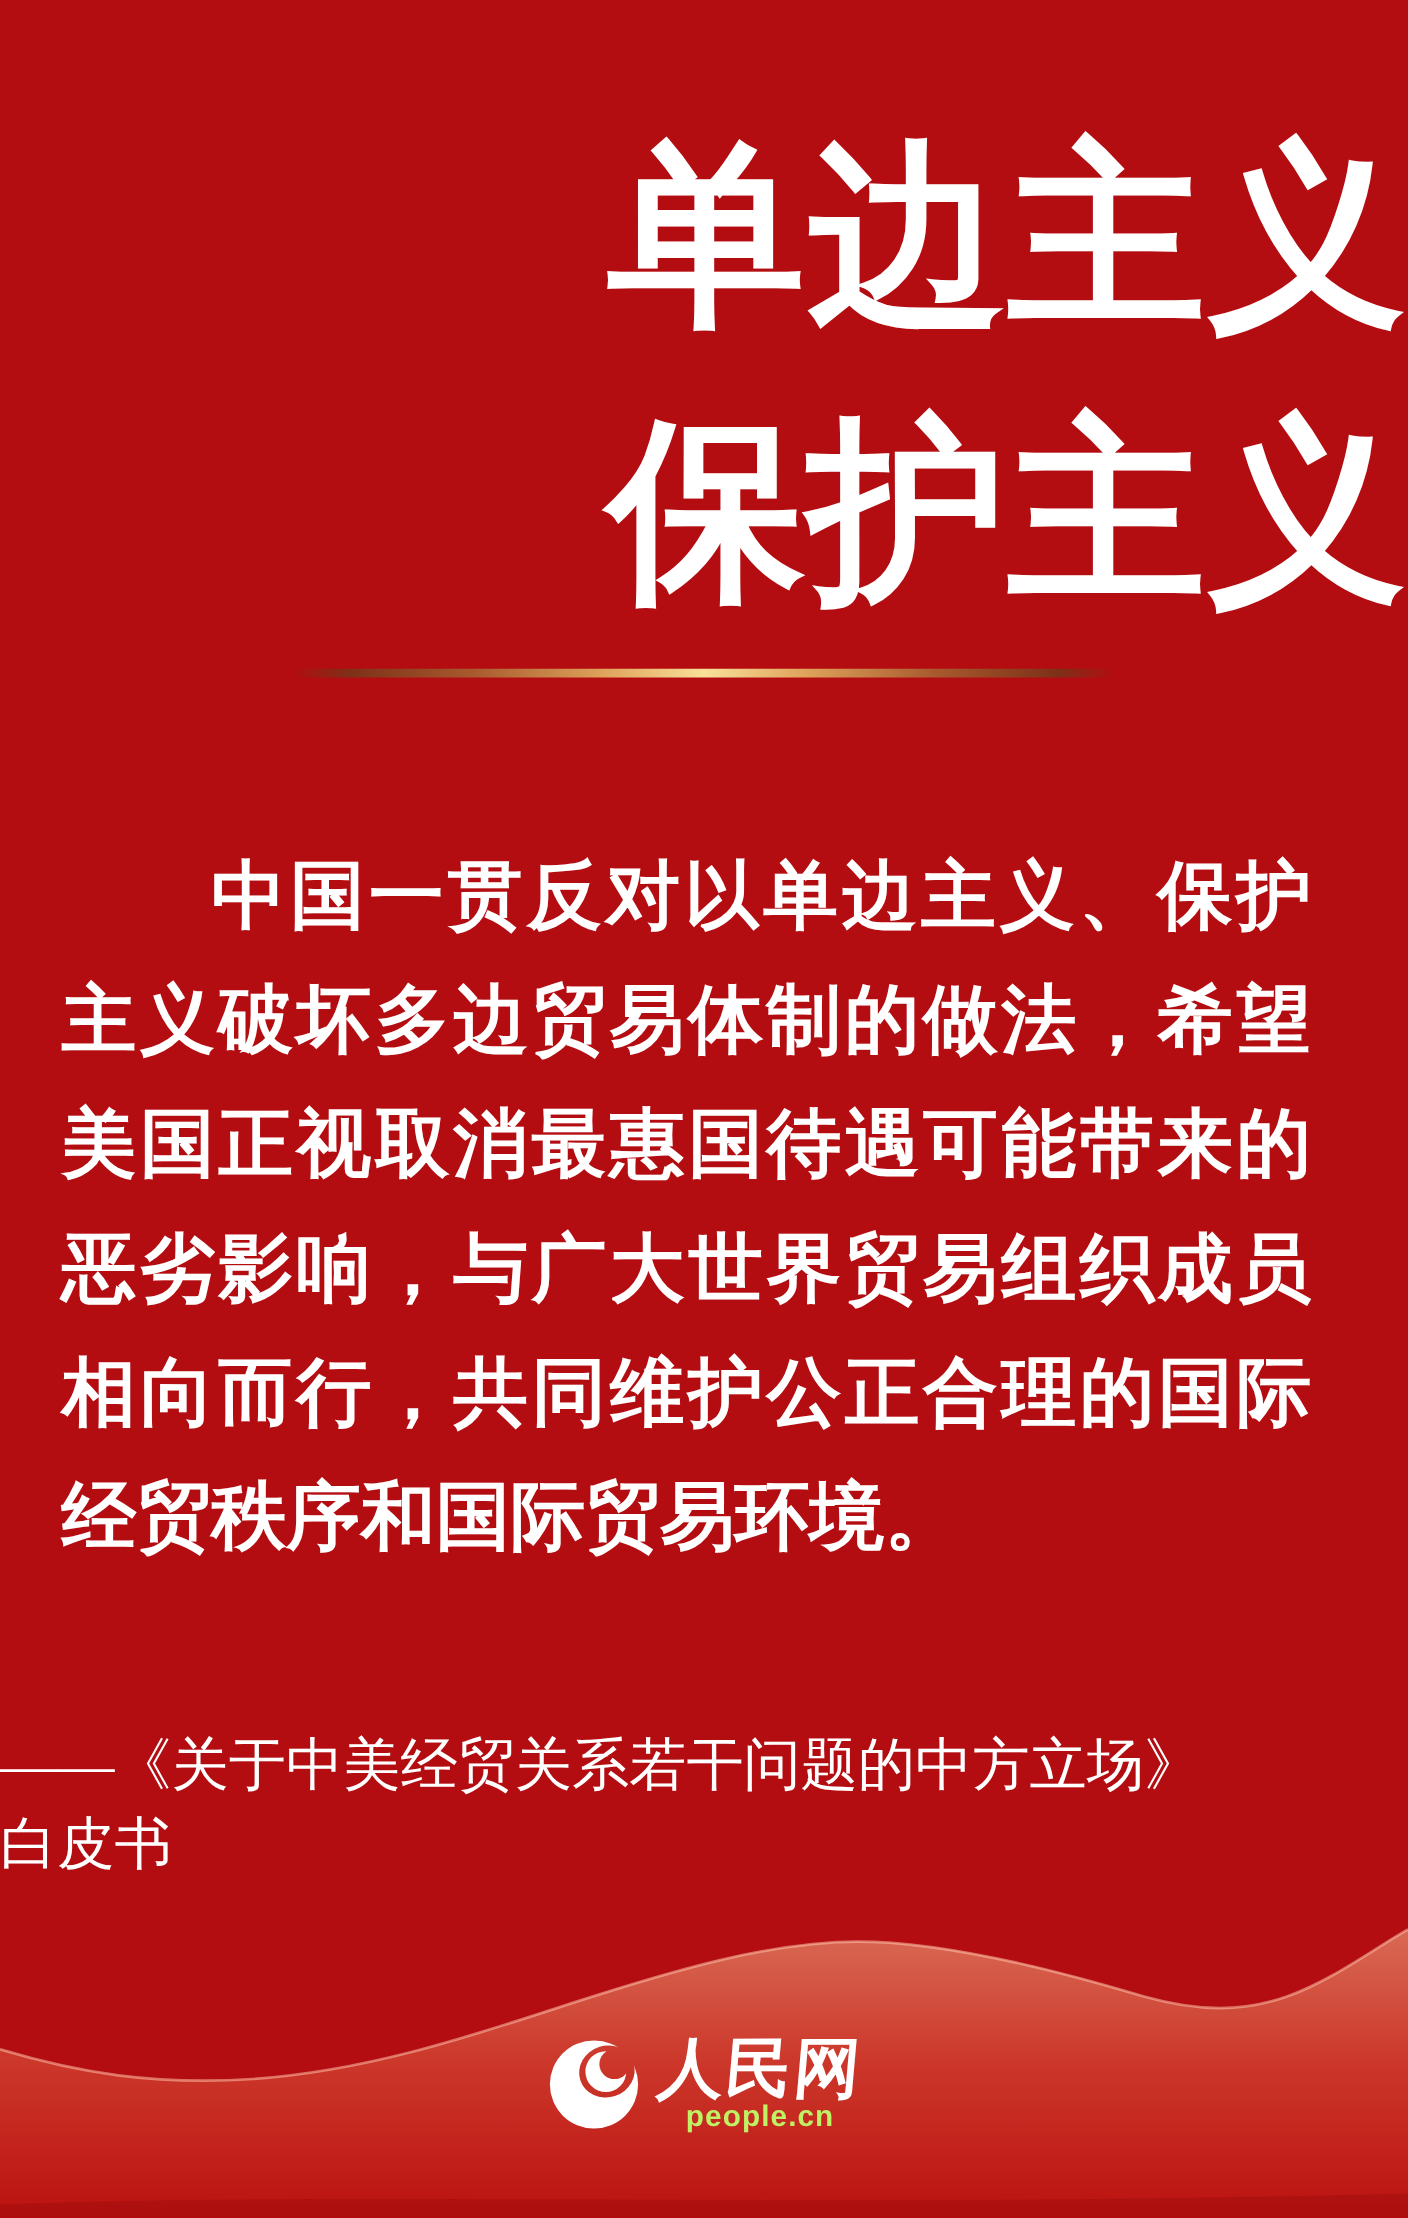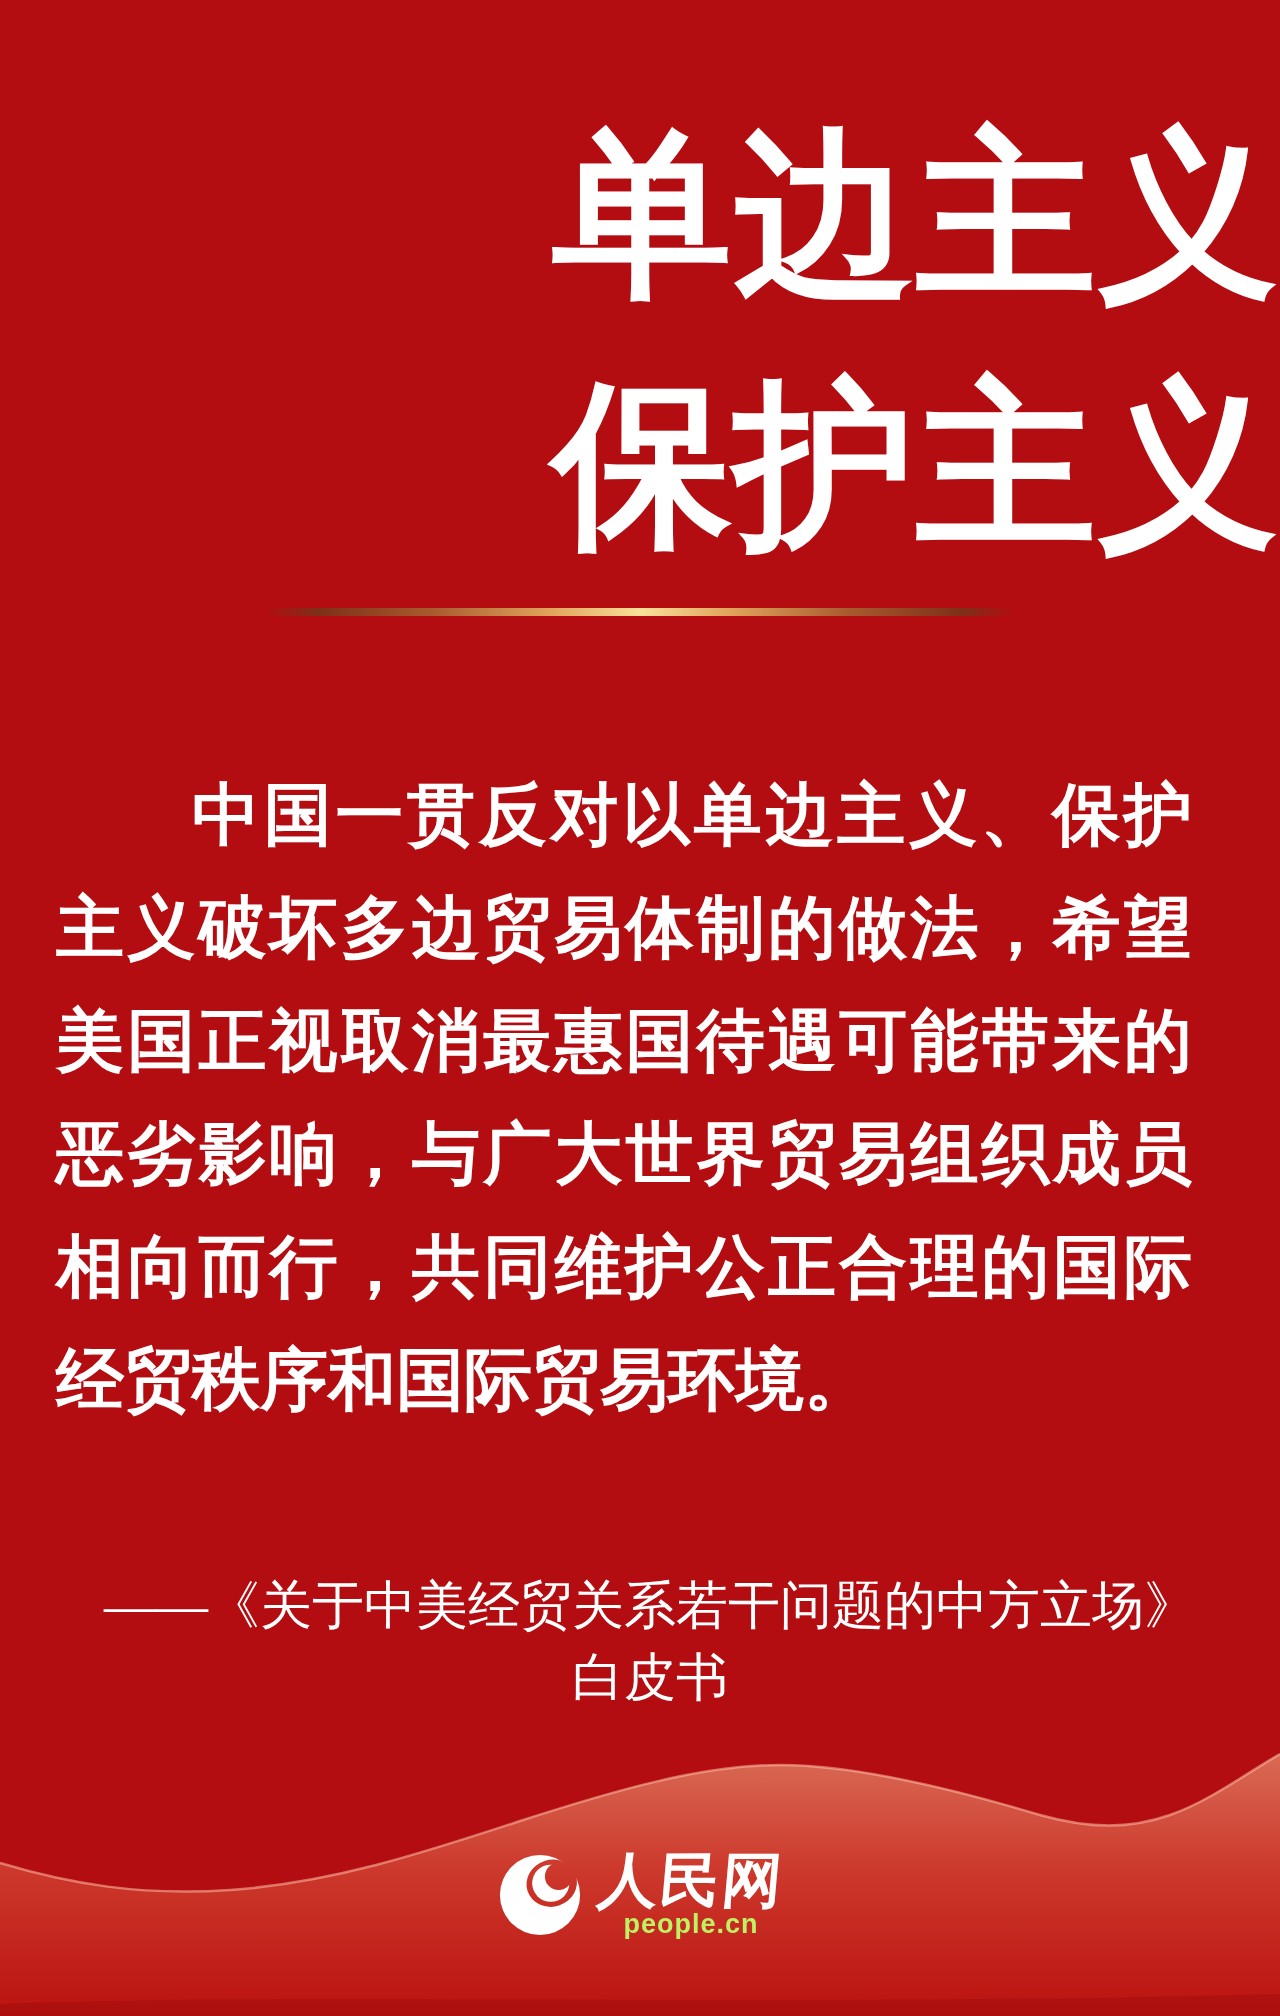--- a/index.html
+++ b/index.html
@@ -49,27 +49,26 @@
     line-height: 113px;
     font-weight: 600;
     text-align: justify;
     text-indent: 2em;
     color: #ffffff;
   }
 
   
   .attribution {
     margin-top: 134px;
-    text-align: center;
+    text-align: left;
     font-family: "Liberation Serif", "DejaVu Serif", serif;
     font-size: 52px;
     line-height: 72px;
     font-weight: 500;
     color: #ffffff;
-    padding-left: 20px;
   }
 
   
   .wave-svg {
     position: absolute;
     left: 0;
     bottom: 0;
     width: 1280px;
     height: 300px;
     display: block;

